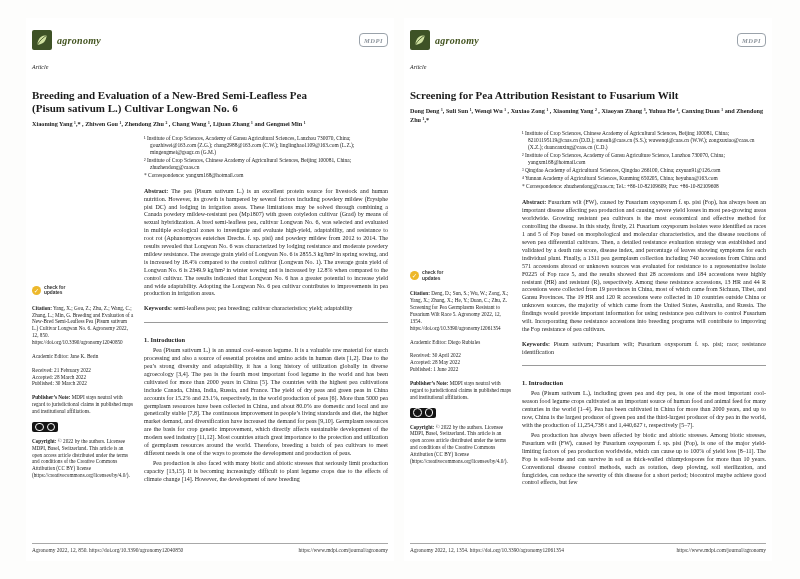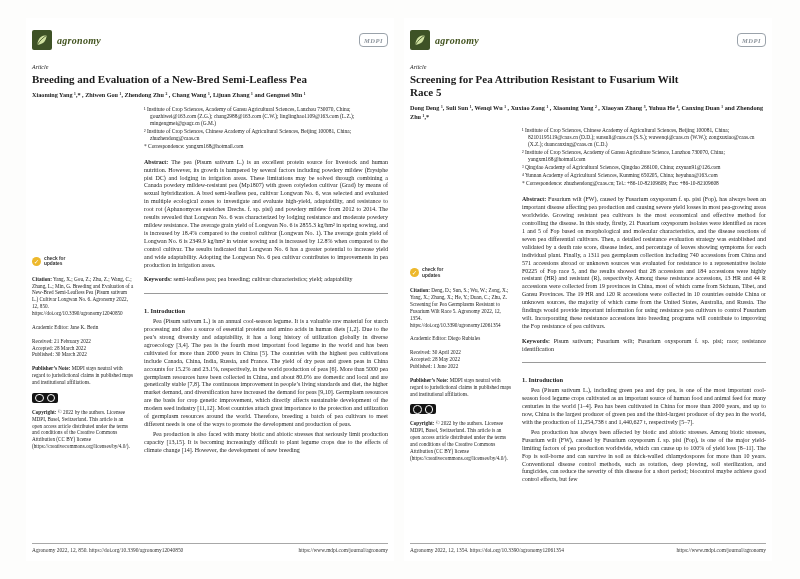--- a/index.html
+++ b/index.html
@@ -7,21 +7,21 @@
   .page{width:368px;height:543px;box-sizing:border-box;background:#fff;padding:12px 6px 8px 6px;
         font-family:"Liberation Serif","DejaVu Serif",serif;color:#1b1b1b;display:flex;flex-direction:column;overflow:hidden;}
   
   .hdr{display:flex;align-items:center;justify-content:space-between;flex:none;}
   .logo-row{display:flex;align-items:center;gap:5px;}
   .logo-box{width:20px;height:20px;background:#3e5226;border-radius:2px;display:flex;align-items:center;justify-content:center;flex:none;}
   .wordmark{font-size:10px;font-weight:bold;font-style:italic;color:#42531f;letter-spacing:.3px;}
   .mdpi{border:1.4px solid #9aa2aa;border-radius:4px;color:#8d959d;font-size:6.5px;font-weight:bold;font-style:italic;padding:2.5px 4px;letter-spacing:.5px;background:#fff;}
   
   .article-type{font-style:italic;font-size:6px;margin-top:14px;}
-  .title{font-size:11px;font-weight:bold;line-height:1.18;margin-top:3px;}
+  .title{font-size:11px;font-weight:bold;line-height:1.18;margin-top:19px;}
   .authors{font-size:6.2px;font-weight:bold;margin-top:5px;line-height:1.4;}
   
   .content{display:grid;grid-template-columns:102px 1fr;column-gap:10px;flex:1 1 auto;overflow:hidden;margin-top:6px;}
   .sidebar{font-size:5.2px;line-height:1.32;color:#222;}
   .p1 .sidebar{padding-top:150px;}
   .p2 .sidebar{padding-top:140px;}
   .side-item{margin-bottom:7px;text-align:left;}
   .badge{display:flex;align-items:center;gap:3px;margin-bottom:9px;}
   .badge-circle{width:9px;height:9px;border-radius:50%;background:#edb82c;color:#fff;font-size:6.5px;line-height:9px;text-align:center;flex:none;font-family:"Liberation Sans",sans-serif;}
   .badge-text{font-size:4.8px;font-weight:bold;line-height:1.15;font-family:"Liberation Sans",sans-serif;color:#333;}
@@ -56,20 +56,21 @@
             </svg>
         </span>
         <span class="wordmark">agronomy</span>
       </div>
       <span class="mdpi">MDPI</span>
     </div>
 
     <div class="article-type">Article</div>
     <div class="title">
       <div>Breeding and Evaluation of a New-Bred Semi-Leafless Pea</div>
+      <div>(Pisum sativum L.) Cultivar Longwan No. 6</div>
     </div>
     <div class="authors">Xiaoming Yang ¹,* , Zhiwen Gou ¹, Zhendong Zhu ² , Chang Wang ¹, Lijuan Zhang ¹ and Gengmei Min ¹</div>
 
     <div class="content">
       <div class="sidebar">
         <div class="badge">
           <span class="badge-circle">✓</span>
           <span class="badge-text">
             <span>check for</span><br>
             <span>updates</span>
@@ -137,21 +138,20 @@
             </svg>
         </span>
         <span class="wordmark">agronomy</span>
       </div>
       <span class="mdpi">MDPI</span>
     </div>
 
     <div class="article-type">Article</div>
     <div class="title">
       <div>Screening for Pea Attribution Resistant to Fusarium Wilt</div>
-      <div>Race 5</div>
     </div>
     <div class="authors">Dong Deng ¹, Suli Sun ¹, Wenqi Wu ¹ , Xuxiao Zong ¹ , Xiaoming Yang ² , Xiaoyan Zhang ³, Yuhua He ⁴, Canxing Duan ¹ and Zhendong Zhu ¹,*</div>
 
     <div class="content">
       <div class="sidebar">
         <div class="badge">
           <span class="badge-circle">✓</span>
           <span class="badge-text">
             <span>check for</span><br>
             <span>updates</span>

